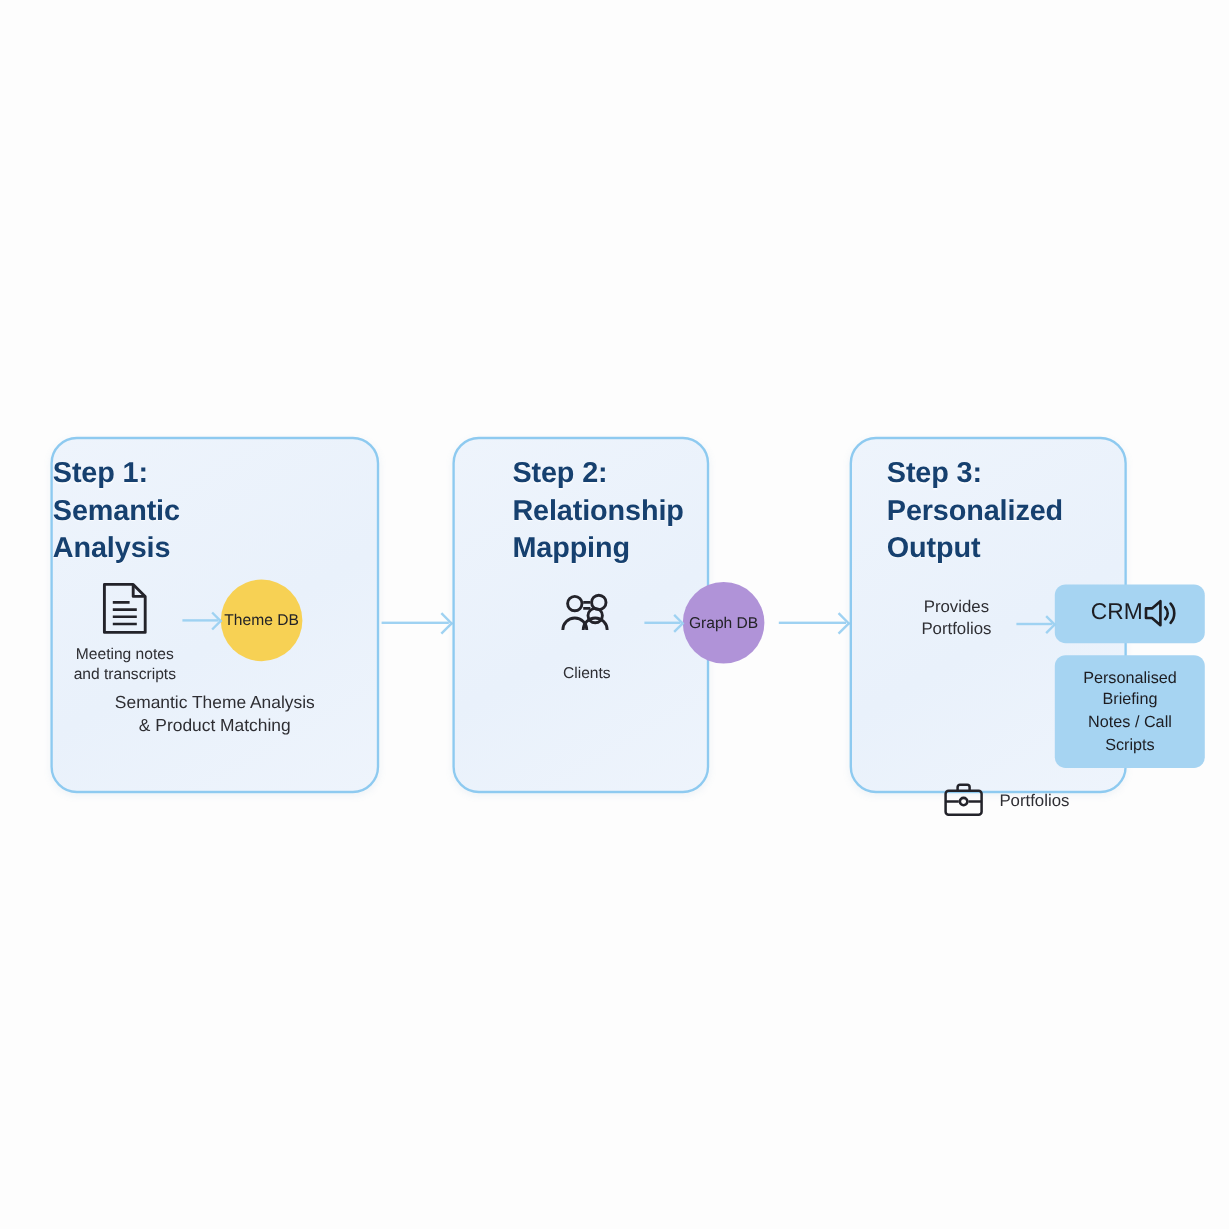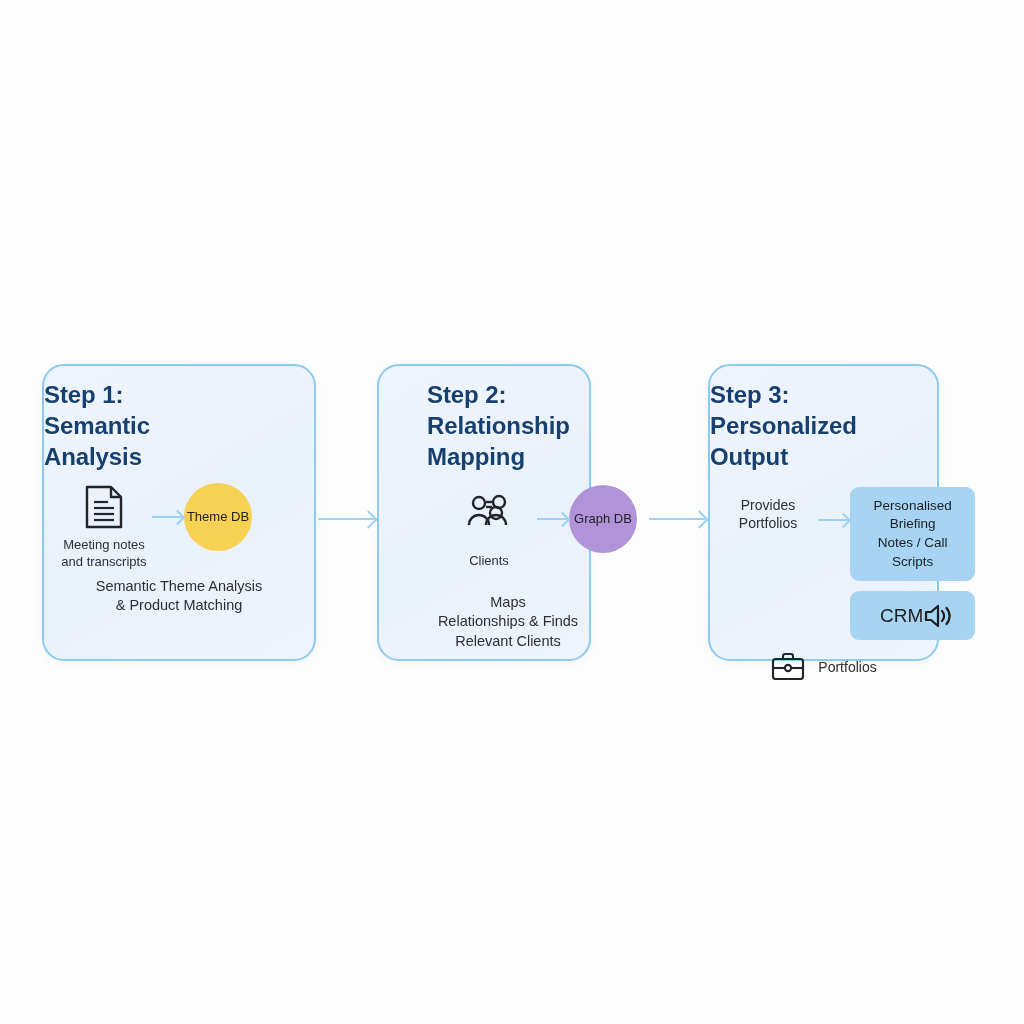--- a/index.html
+++ b/index.html
@@ -23,21 +23,21 @@
     position: absolute;
     top: 364px;
     height: 297px;
     background: linear-gradient(150deg, #eef4fc 0%, #e9f1fb 55%, #eef4fc 100%);
     border: 2px solid #8ecaf0;
     border-radius: 22px;
     box-shadow: 0 2px 6px rgba(120,160,200,0.10);
   }
   #card-step-1 { left: 42px;  width: 274px; }
   #card-step-2 { left: 377px; width: 214px; padding-left: 48px; }
-  #card-step-3 { left: 708px; width: 231px; }
+  #card-step-3 { left: 708px; width: 231px; padding-left: 29px; }
 
   .card-title {
     margin-top: 14px;
     text-align: left;
     color: #16406f;
     font-size: 24px;
     font-weight: bold;
     line-height: 1.29;
     letter-spacing: -0.1px;
     white-space: pre-line;
@@ -266,54 +266,51 @@
         <div class="src-label">Clients</div>
       </div>
 
       <div class="mini-arrow"></div>
 
       <div class="db-circle" id="circle-graph-db">
         <span>Graph DB</span>
       </div>
     </div>
 
-    <div class="caption">Maps
-Relationships &amp; Finds
-Relevant Clients</div>
   </div>
 
   <div class="connector" id="connector-2-3"></div>
 
   <div class="card" id="card-step-3">
     <div class="card-title">Step 3:
 Personalized
 Output</div>
 
     <div id="step3-body">
       <div id="step3-left">
         <div class="src-label">Provides
 Portfolios</div>
       </div>
 
       <div class="mini-arrow" id="step3-arrow"></div>
 
       <div id="step3-right">
-        <div class="out-box" id="box-briefing">Personalised Briefing
-Notes / Call Scripts</div>
-
         <div class="out-box" id="box-crm">
           <span>CRM</span>
           <span>
             <svg width="30" height="26" viewBox="0 0 30 26">
               <path d="M3 9 h5 l7 -6 v20 l-7 -6 H3 Z" fill="none" stroke="#1d1d22" stroke-width="2.2" stroke-linejoin="round"></path>
               <path d="M19 8 a7 7 0 0 1 0 10" fill="none" stroke="#1d1d22" stroke-width="2.2" stroke-linecap="round"></path>
               <path d="M23.5 5 a12 12 0 0 1 0 16" fill="none" stroke="#1d1d22" stroke-width="2.2" stroke-linecap="round"></path>
             </svg>
           </span>
         </div>
+
+        <div class="out-box" id="box-briefing">Personalised Briefing
+Notes / Call Scripts</div>
       </div>
     </div>
 
     <div id="portfolios-row">
       <span>
         <svg width="36" height="30" viewBox="0 0 36 30">
           <path d="M13 7 V4 a2 2 0 0 1 2 -2 h6 a2 2 0 0 1 2 2 v3" fill="none" stroke="#23232a" stroke-width="2.1" stroke-linejoin="round"></path>
           <rect x="3" y="7" width="30" height="20" rx="2.5" fill="none" stroke="#23232a" stroke-width="2.1"></rect>
           <line x1="3" y1="16" x2="14" y2="16" stroke="#23232a" stroke-width="2.1"></line>
           <line x1="22" y1="16" x2="33" y2="16" stroke="#23232a" stroke-width="2.1"></line>

